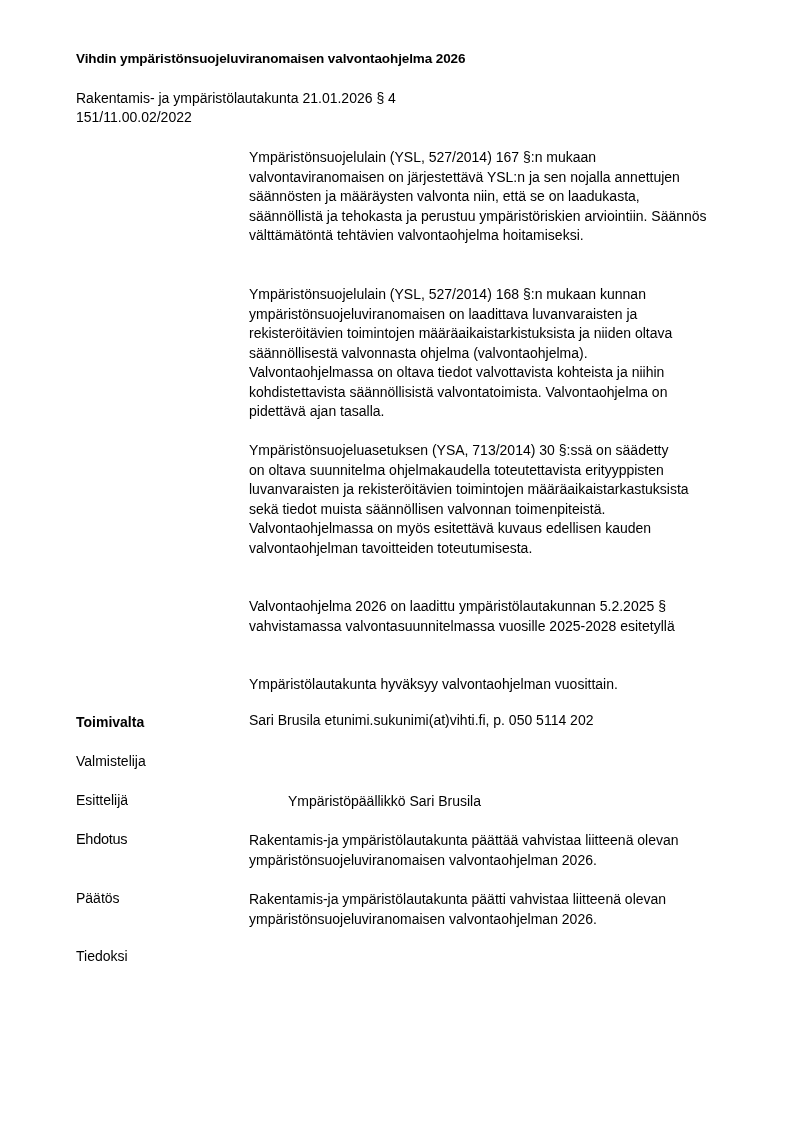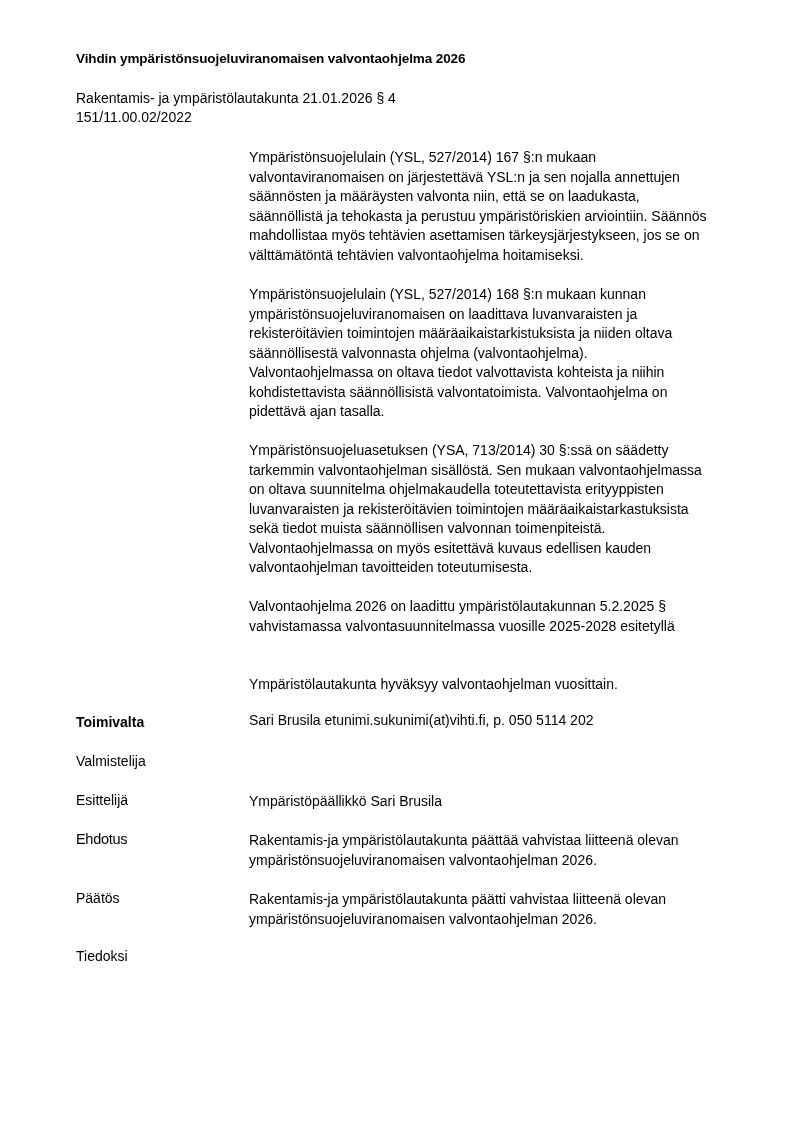--- a/index.html
+++ b/index.html
@@ -75,37 +75,35 @@
   <div class="title">Vihdin ympäristönsuojeluviranomaisen valvontaohjelma 2026</div>
 
   <div class="meta-line" style="top:90px;">Rakentamis- ja ympäristölautakunta  21.01.2026 § 4</div>
   <div class="meta-line" style="top:109px;">151/11.00.02/2022</div>
 
   <div class="body-block" style="top:148px;">
     <span class="line">Ympäristönsuojelulain (YSL, 527/2014) 167 §:n mukaan</span>
     <span class="line">valvontaviranomaisen on järjestettävä YSL:n ja sen nojalla annettujen</span>
     <span class="line">säännösten ja määräysten valvonta niin, että se on laadukasta,</span>
     <span class="line">säännöllistä ja tehokasta ja perustuu ympäristöriskien arviointiin. Säännös</span>
-    <span class="line">mahdollistaa myös tehtävien asettamisen tärkeysjärjestykseen, jos se on</span>
     <span class="line">välttämätöntä  tehtävien valvontaohjelma hoitamiseksi.</span>
   </div>
 
   <div class="body-block" style="top:285px;">
     <span class="line">Ympäristönsuojelulain (YSL, 527/2014) 168 §:n mukaan kunnan</span>
     <span class="line">ympäristönsuojeluviranomaisen  on laadittava luvanvaraisten ja</span>
     <span class="line">rekisteröitävien toimintojen  määräaikaistarkistuksista ja niiden oltava</span>
     <span class="line">säännöllisestä valvonnasta ohjelma (valvontaohjelma).</span>
     <span class="line">Valvontaohjelmassa on oltava tiedot valvottavista kohteista ja niihin</span>
     <span class="line">kohdistettavista säännöllisistä valvontatoimista.  Valvontaohjelma on</span>
     <span class="line">pidettävä  ajan tasalla.</span>
   </div>
 
   <div class="body-block" style="top:441px;">
     <span class="line">Ympäristönsuojeluasetuksen (YSA, 713/2014) 30 §:ssä on säädetty</span>
-    <span class="line">tarkemmin  valvontaohjelman sisällöstä. Sen mukaan valvontaohjelmassa</span>
     <span class="line">on oltava suunnitelma ohjelmakaudella toteutettavista erityyppisten</span>
     <span class="line">luvanvaraisten ja rekisteröitävien toimintojen  määräaikaistarkastuksista</span>
     <span class="line">sekä tiedot muista säännöllisen valvonnan toimenpiteistä.</span>
     <span class="line">Valvontaohjelmassa on myös esitettävä kuvaus edellisen kauden</span>
     <span class="line">valvontaohjelman  tavoitteiden toteutumisesta.</span>
   </div>
 
   <div class="body-block" style="top:597px;">
     <span class="line">Valvontaohjelma  2026 on laadittu ympäristölautakunnan  5.2.2025 §</span>
     <span class="line">vahvistamassa valvontasuunnitelmassa vuosille 2025-2028 esitetyllä</span>
@@ -114,21 +112,21 @@
   <div class="body-block" style="top:675px;">
     <span class="line">Ympäristölautakunta  hyväksyy valvontaohjelman  vuosittain.</span>
   </div>
 
   <div class="label" style="top:714px;font-weight:bold;">Toimivalta</div>
 
   <div class="label" style="top:753px;">Valmistelija</div>
   <div class="value" style="top:711px;">Sari Brusila  etunimi.sukunimi(at)vihti.fi, p. 050 5114 202</div>
 
   <div class="label" style="top:792px;">Esittelijä</div>
-  <div class="value" style="top:792px;">Ympäristöpäällikkö Sari Brusila</div>
+  <div class="value" style="top:792px;margin-left:39px;">Ympäristöpäällikkö Sari Brusila</div>
 
   <div class="label alt-font" style="top:831px;">Ehdotus</div>
   <div class="value" style="top:831px;">
     <span class="line">Rakentamis-ja ympäristölautakunta  päättää vahvistaa liitteenä olevan</span>
     <span class="line">ympäristönsuojeluviranomaisen  valvontaohjelman 2026.</span>
   </div>
 
   <div class="label" style="top:890px;">Päätös</div>
   <div class="value" style="top:890px;">
     <span class="line">Rakentamis-ja ympäristölautakunta  päätti vahvistaa liitteenä olevan</span>

